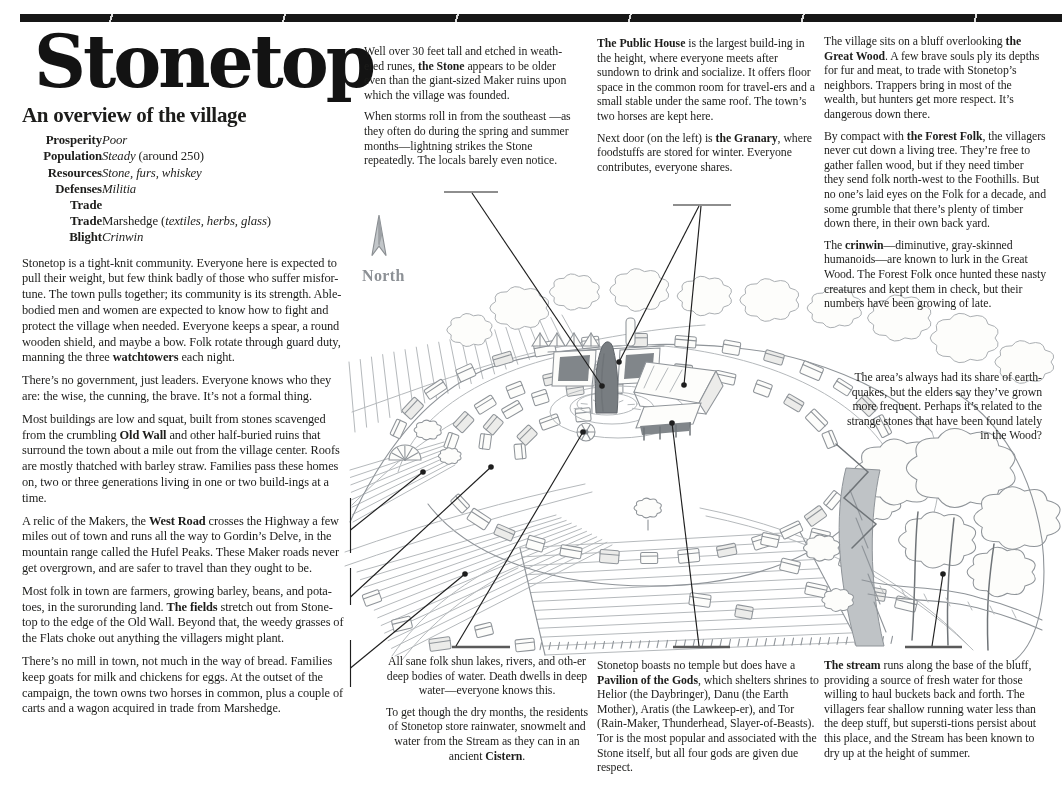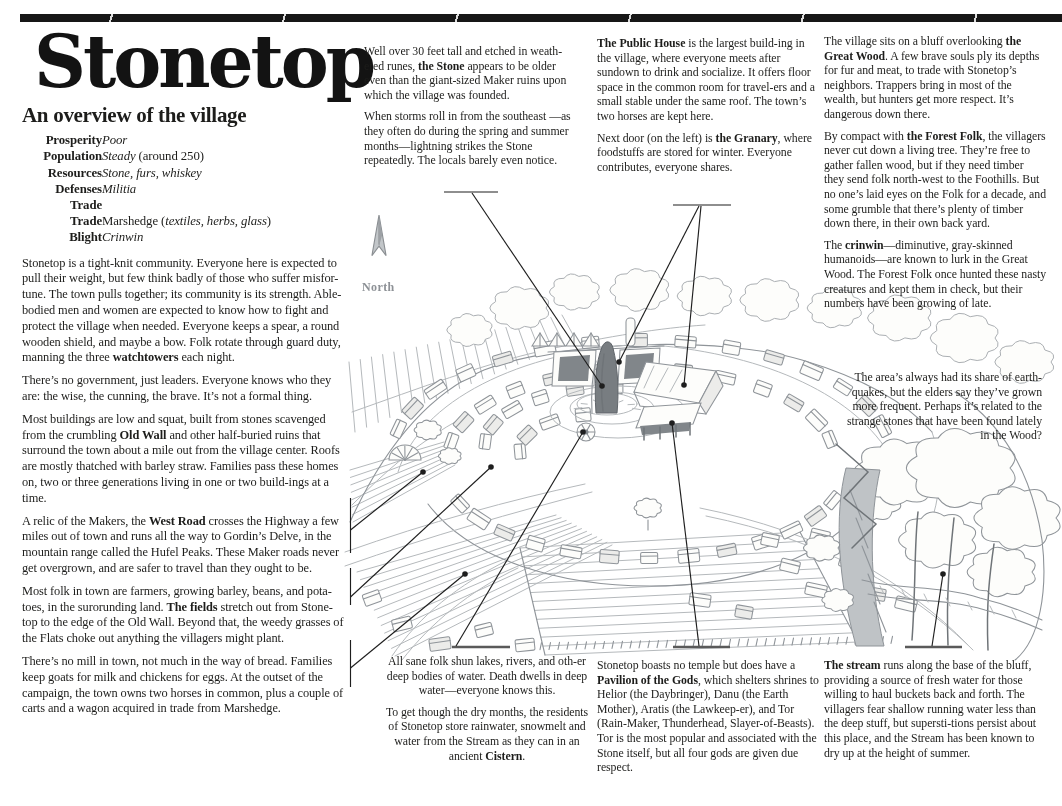--- a/index.html
+++ b/index.html
@@ -20,21 +20,21 @@
   .c2top{left:364px;top:36px;width:215px;margin-top:8px;}
   .c3top{left:597px;top:36px;width:222px;}
   .c4{left:824px;top:34px;width:222px;}
   .quake{left:840px;top:370px;width:202px;text-align:right;}
   .c2bot{left:381px;top:654px;width:212px;text-align:center;}
   .c3bot{left:597px;top:658px;width:228px;}
   .c4bot{left:824px;top:658px;width:228px;}
   .b{font-weight:700;}
   .i{font-style:italic;}
   .compass{position:absolute;left:362px;top:213px;width:64px;color:#8d9196;}
-  .compass .lbl{font-weight:700;font-size:12px;letter-spacing:.4px;margin-top:15px;}
+  .compass .lbl{font-weight:700;font-size:16px;letter-spacing:.4px;margin-top:2px;}
   #sketch{position:absolute;left:0;top:0;z-index:0;}
   .txt{z-index:1;}
   
   .s1{stroke:#8f9499;fill:none;stroke-width:1.1;stroke-linecap:round;}
   .s2{stroke:#b5b9bc;fill:none;stroke-width:1;stroke-linecap:round;}
   .s3{stroke:#6f7478;fill:none;stroke-width:1.5;stroke-linecap:round;}
   .f1{fill:#fdfdfb;stroke:#8f9499;stroke-width:1.05;}
   .f2{fill:#ececea;stroke:#8f9499;stroke-width:1.05;}
   .fd{fill:#81868a;stroke:none;}
   .fg{fill:#bfc3c6;stroke:#8f9499;stroke-width:1;}
@@ -586,21 +586,21 @@
     <p class="para"><span class="">Most folk in town are farmers, growing barley, beans, and pota-toes, in the surorunding land. </span><span class="b ">The fields</span><span class=""> stretch out from Stone-top to the edge of the Old Wall. Beyond that, the weedy grasses of the Flats choke out anything the villagers might plant.</span></p>
     <p class="para"><span class="">There’s no mill in town, not much in the way of bread. Families keep goats for milk and chickens for eggs. At the outset of the campaign, the town owns two horses in common, plus a couple of carts and a wagon acquired in trade from Marshedge.</span></p>
   </div>
 
   <div class="col ncol c2top txt">
     <p class="para"><span class="">Well over 30 feet tall and etched in weath-ered runes, </span><span class="b ">the Stone</span><span class=""> appears to be older even than the giant-sized Maker ruins upon which the village was founded.</span></p>
     <p class="para"><span class="">When storms roll in from the southeast —as they often do during the spring and summer months—lightning strikes the Stone repeatedly. The locals barely even notice.</span></p>
   </div>
 
   <div class="col ncol c3top txt">
-    <p class="para"><span class="b ">The Public House</span><span class=""> is the largest build-ing in the village, where everyone meets after sundown to drink and socialize. It offers floor space in the common room for travel-ers and a small stable under the same roof. The town’s two horses are kept here.</span></p>
+    <p class="para"><span class="b ">The Public House</span><span class=""> is the largest build-ing in the height, where everyone meets after sundown to drink and socialize. It offers floor space in the common room for travel-ers and a small stable under the same roof. The town’s two horses are kept here.</span></p>
     <p class="para"><span class="">Next door (on the left) is </span><span class="b ">the Granary</span><span class="">, where foodstuffs are stored for winter. Everyone contributes, everyone shares.</span></p>
   </div>
 
   <div class="col ncol c4 txt">
     <p class="para"><span class="">The village sits on a bluff overlooking </span><span class="b ">the Great Wood</span><span class="">. A few brave souls ply its depths for fur and meat, to trade with Stonetop’s neighbors. Trappers bring in most of the wealth, but hunters get more respect. It’s dangerous down there.</span></p>
     <p class="para"><span class="">By compact with </span><span class="b ">the Forest Folk</span><span class="">, the villagers never cut down a living tree. They’re free to gather fallen wood, but if they need timber they send folk north-west to the Foothills. But no one’s laid eyes on the Folk for a decade, and some grumble that there’s plenty of timber down there, in their own back yard.</span></p>
     <p class="para"><span class="">The </span><span class="b ">crinwin</span><span class="">—diminutive, gray-skinned humanoids—are known to lurk in the Great Wood. The Forest Folk once hunted these nasty creatures and kept them in check, but their numbers have been growing of late.</span></p>
   </div>
 
   <div class="col ncol quake txt"><span class="">The area’s always had its share of earth-quakes, but the elders say they’ve grown more frequent. Perhaps it’s related to the strange stones that have been found lately in the Wood?</span></div>

